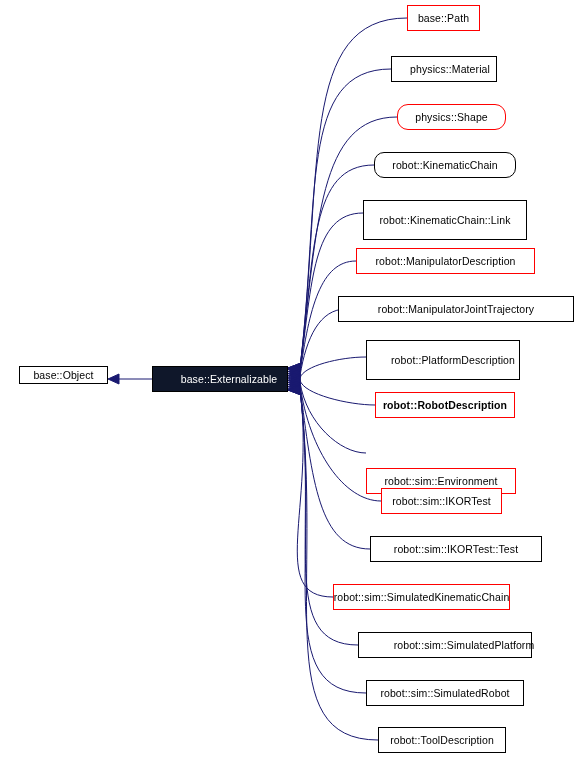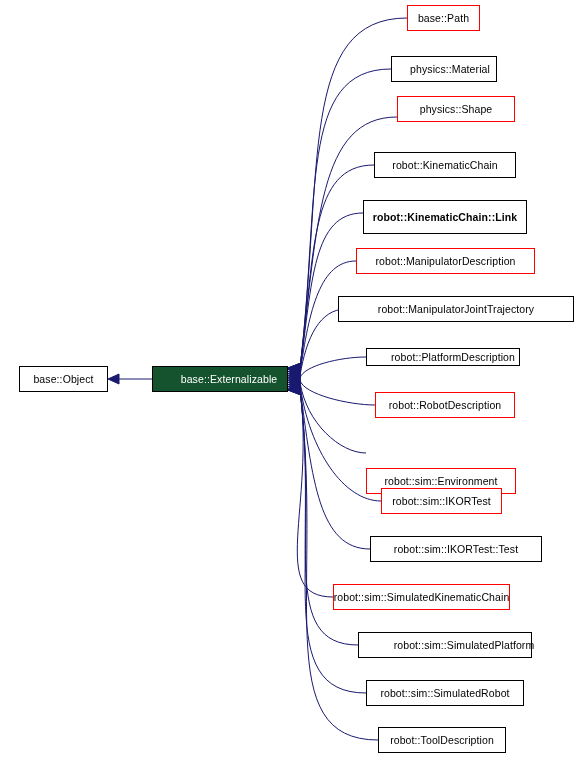--- a/index.html
+++ b/index.html
@@ -20,21 +20,21 @@
     line-height:1;
     color:#000000;
     display:flex;
     align-items:center;
     justify-content:center;
     white-space:nowrap;
     letter-spacing:0.1px;
   }
   .node.red{border-color:#ff0000;}
   .node.current{
-    background:#14532d;
+    background:#0f172a;
     color:#ffffff;
     border-color:#000000;
     padding-left:18px;
   }
 </style>
 </head>
 <body>
 
 <div id="canvas">
 
@@ -69,51 +69,51 @@
       <polygon points="288,388.90909090909093 300,384.3090909090909 300,393.50909090909096" fill="#191970" stroke="#191970" stroke-width="1"></polygon>
       <path d="M300,390 C317.96,536.3 278.2,645 358,645" fill="none" stroke="#191970" stroke-width="1"></path>
       <polygon points="288,390 300,385.4 300,394.6" fill="#191970" stroke="#191970" stroke-width="1"></polygon>
       <path d="M300,390 C320.84,562.7 271.8,693 366,693" fill="none" stroke="#191970" stroke-width="1"></path>
       <polygon points="288,390 300,385.4 300,394.6" fill="#191970" stroke="#191970" stroke-width="1"></polygon>
       <path d="M300,390 C323.66,588.55 269.7,740 378,740" fill="none" stroke="#191970" stroke-width="1"></path>
       <polygon points="288,390 300,385.4 300,394.6" fill="#191970" stroke="#191970" stroke-width="1"></polygon>
     </svg>
 
   <div id="nodes">
-      <div class="node" style="left: 19px; top: 366px; width: 89px; height: 26px;">
+      <div class="node" style="left: 19px; top: 366px; width: 89px; height: 18px;">
         <span>base::Object</span>
       </div>
       <div class="node current" style="left: 152px; top: 366px; width: 136px; height: 26px;">
         <span>base::Externalizable</span>
       </div>
       <div class="node red" style="left: 407px; top: 5px; width: 73px; height: 26px;">
         <span>base::Path</span>
       </div>
       <div class="node" style="left: 391px; top: 56px; width: 106px; height: 26px; padding-left: 12px;">
         <span>physics::Material</span>
       </div>
-      <div class="node red" style="left: 397px; top: 96px; width: 118px; height: 26px;">
+      <div class="node red" style="left: 397px; top: 104px; width: 109px; height: 26px; border-radius: 11px;">
         <span>physics::Shape</span>
       </div>
-      <div class="node" style="left: 374px; top: 152px; width: 142px; height: 26px;">
+      <div class="node" style="left: 374px; top: 152px; width: 142px; height: 26px; border-radius: 10px;">
         <span>robot::KinematicChain</span>
       </div>
-      <div class="node" style="left: 363px; top: 200px; width: 164px; height: 34px; font-weight: bold;">
+      <div class="node" style="left: 363px; top: 200px; width: 164px; height: 40px;">
         <span>robot::KinematicChain::Link</span>
       </div>
       <div class="node red" style="left: 356px; top: 248px; width: 179px; height: 26px;">
         <span>robot::ManipulatorDescription</span>
       </div>
       <div class="node" style="left: 338px; top: 296px; width: 236px; height: 26px;">
         <span>robot::ManipulatorJointTrajectory</span>
       </div>
-      <div class="node" style="left: 366px; top: 348px; width: 154px; height: 18px; padding-left: 20px;">
+      <div class="node" style="left: 366px; top: 340px; width: 154px; height: 40px; padding-left: 20px;">
         <span>robot::PlatformDescription</span>
       </div>
-      <div class="node red" style="left: 375px; top: 392px; width: 140px; height: 26px;">
+      <div class="node red" style="left: 375px; top: 392px; width: 140px; height: 26px; font-weight: bold;">
         <span>robot::RobotDescription</span>
       </div>
       <div class="node red" style="left: 366px; top: 440px; width: 150px; height: 26px; margin-top: 28px;">
         <span>robot::sim::Environment</span>
       </div>
       <div class="node red" style="left: 381px; top: 488px; width: 121px; height: 26px;">
         <span>robot::sim::IKORTest</span>
       </div>
       <div class="node" style="left: 370px; top: 536px; width: 172px; height: 26px;">
         <span>robot::sim::IKORTest::Test</span>

